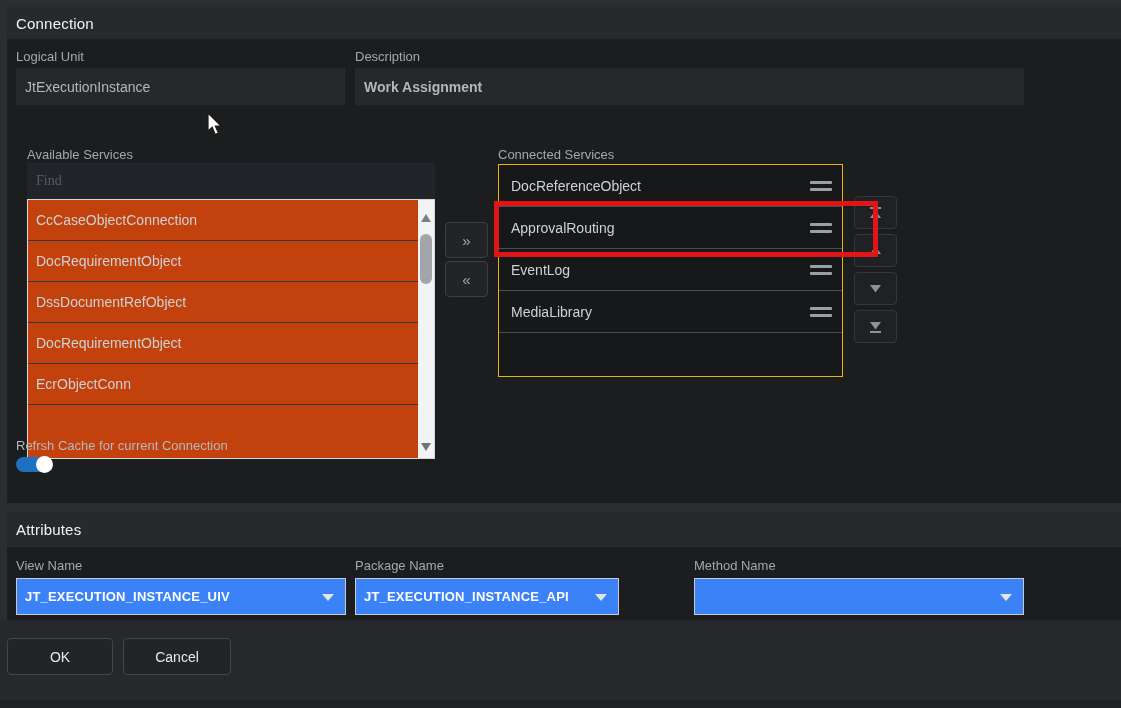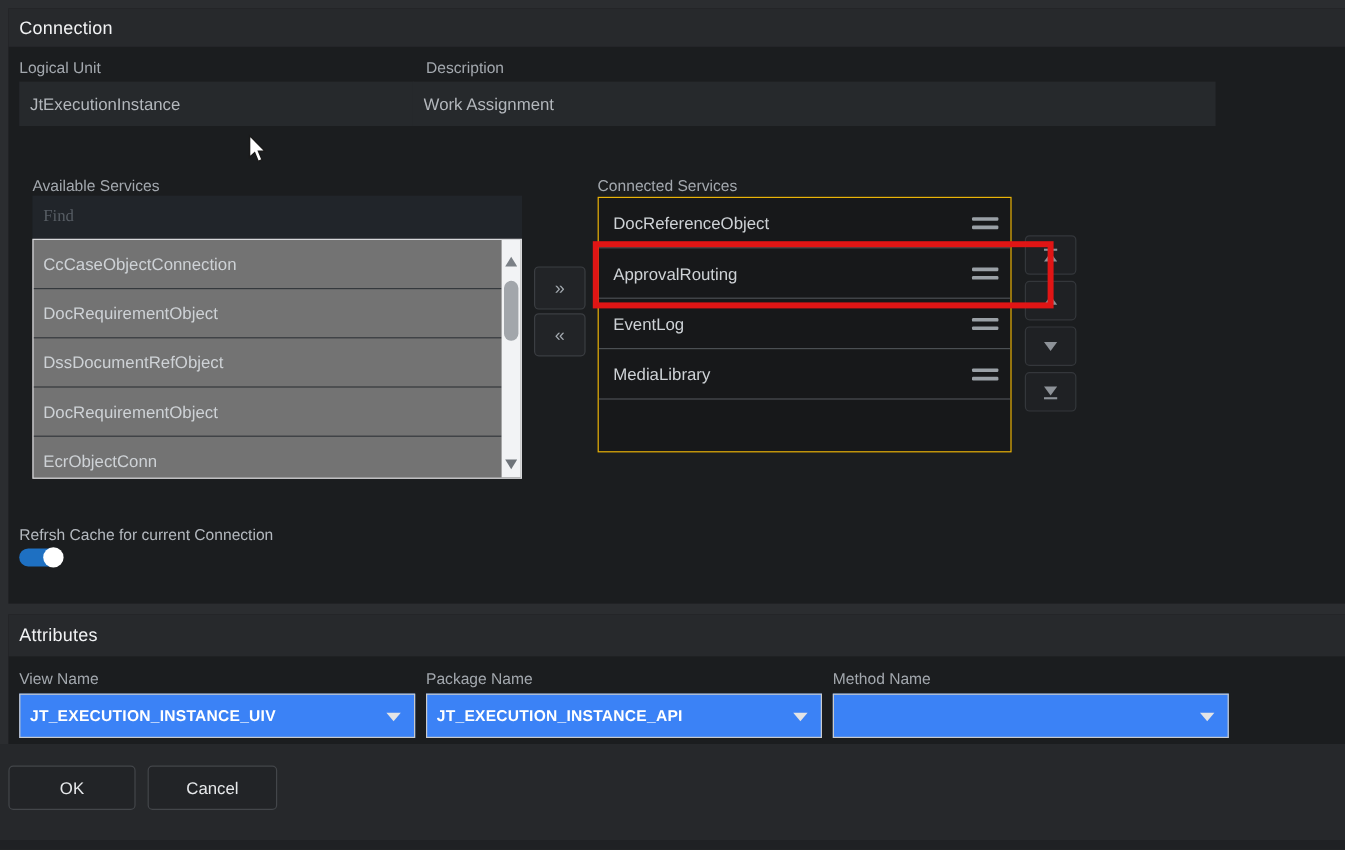--- a/index.html
+++ b/index.html
@@ -21,35 +21,35 @@
   .field-label{position:absolute;font-size:13px;color:#a3a8ae;white-space:nowrap;}
   #lu-label{left:9px;top:42px;}
   #desc-label{left:348px;top:42px;}
 
   .text-input{
     position:absolute;height:37px;background:#26292c;border:none;outline:none;
     color:#b3b7bc;font-size:14px;padding:0 9px;box-sizing:border-box;
     font-family:"Liberation Sans",sans-serif;
   }
   #lu-input{left:9px;top:61px;width:329px;}
-  #desc-input{left:337px;top:61px;width:669px;}
+  #desc-input{left:348px;top:61px;width:669px;font-weight:bold;}
 
   #avail-label{left:20px;top:140px;}
   #conn-label{left:491px;top:140px;}
 
   #find-input{
     position:absolute;left:20px;top:156px;width:408px;height:36px;
     background:#21252a;border:none;outline:none;color:#b3b7bc;font-size:14px;
     padding:0 9px;box-sizing:border-box;font-family:Liberation Serif, serif;
   }
   #find-input::placeholder{color:#575d64;opacity:1;}
 
   #available-list{
-    position:absolute;left:20px;top:192px;width:408px;height:200px;
-    background:#737373;border:1px solid #d7d8da;box-sizing:border-box;overflow:hidden;
+    position:absolute;left:20px;top:192px;width:408px;height:260px;
+    background:#c2410c;border:1px solid #d7d8da;box-sizing:border-box;overflow:hidden;
   }
   .av-row{
     height:41px;display:flex;align-items:center;padding-left:8px;margin-right:16px;
     border-bottom:1px solid #35393d;font-size:14px;color:#ced2d6;box-sizing:border-box;
   }
 
   #scrollbar{position:absolute;top:0;right:0;bottom:0;width:16px;background:#f2f3f5;}
   #scroll-up-arrow{position:absolute;top:14px;left:3px;width:0;height:0;
     border-left:5px solid transparent;border-right:5px solid transparent;border-bottom:8px solid #7b8086;}
   #scroll-thumb{position:absolute;top:34px;left:2px;width:12px;height:50px;background:#a2a6ab;border-radius:6px;}
@@ -103,21 +103,21 @@
 
   #view-label{left:9px;top:46px;}
   #package-label{left:348px;top:46px;}
   #method-label{left:687px;top:46px;}
   .dropdown{
     position:absolute;top:66px;height:37px;background:#3b82f6;
     border:1px solid #c9cacc;box-sizing:border-box;display:flex;align-items:center;
     padding:0 28px 0 8px;color:#ffffff;font-weight:bold;font-size:13px;letter-spacing:.2px;
   }
   #view-dd{left:9px;width:330px;}
-  #package-dd{left:348px;width:330px;}
+  #package-dd{left:348px;width:264px;}
   #method-dd{left:687px;width:330px;}
   .dd-caret{
     position:absolute;right:11px;top:15px;width:0;height:0;
     border-left:6px solid transparent;border-right:6px solid transparent;border-top:7px solid #e3e4e6;
   }
 
   #footer{position:absolute;left:0;top:620px;width:1121px;height:88px;background:#26282b;}
   #bottom-strip{position:absolute;left:0;top:700px;width:1121px;height:8px;background:#1f2124;}
   .btn{
     position:absolute;top:18px;height:37px;border:1px solid #43464a;border-radius:4px;

